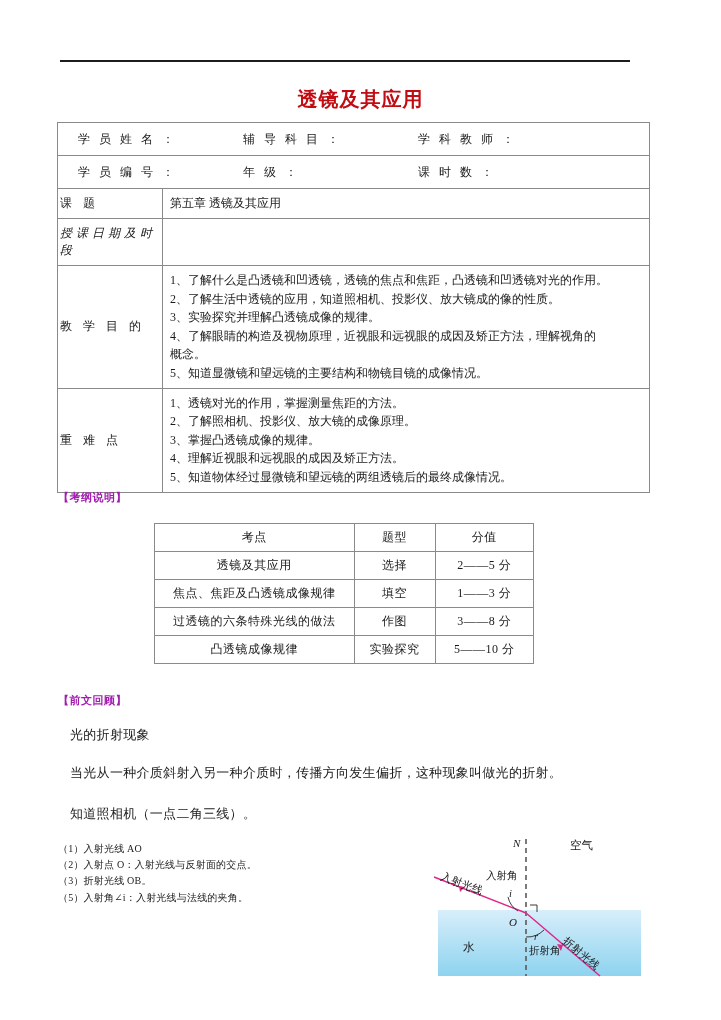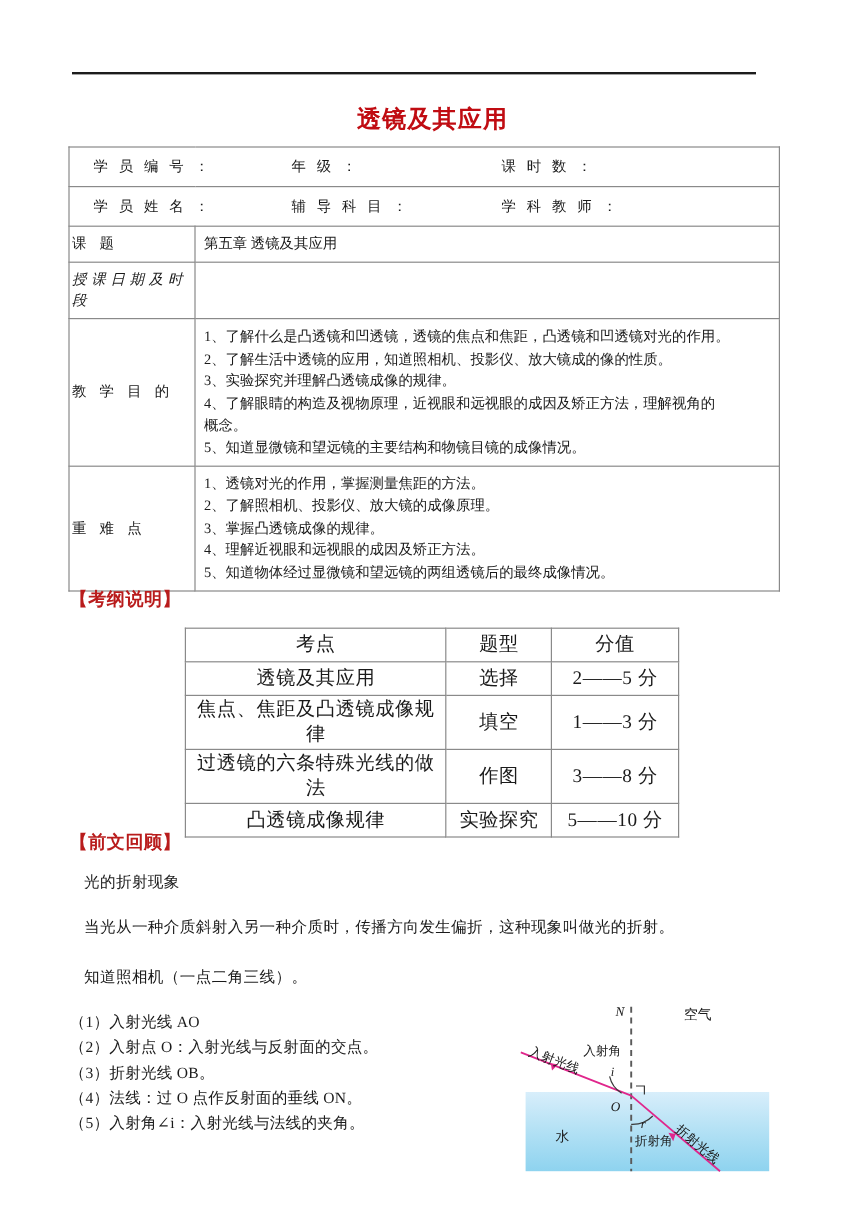--- a/index.html
+++ b/index.html
@@ -73,33 +73,33 @@
     font-size: 12px;
     line-height: 1.55;
   }
   .val-cell .ln { display: block; white-space: nowrap; }
   .row-topic td { height: 30px; }
   .row-date td { height: 32px; font-style: italic; }
 
   
   .sec-head {
     position: absolute;
-    font-size: 15px;
+    font-size: 11px;
     font-weight: bold;
-    color: #b91c1c;
+    color: #a21caf;
     letter-spacing: 0.5px;
   }
 
   
   .syl-table {
     position: absolute;
     left: 154px; top: 523px;
-    width: 412px;
+    width: 380px;
     border-collapse: collapse;
-    font-size: 16px;
+    font-size: 12px;
   }
   .syl-table td, .syl-table th {
     border: 1px solid #8a8a8a;
     text-align: center;
     height: 28px;
     font-weight: normal;
     color: #1a1a1a;
     letter-spacing: 0.5px;
   }
   .syl-table .c-point { width: 218px; }
@@ -111,21 +111,21 @@
     position: absolute;
     left: 70px;
     font-size: 13px;
     color: #1a1a1a;
     letter-spacing: 0.3px;
     white-space: nowrap;
   }
   .list-block {
     position: absolute;
     left: 58px; top: 841px;
-    font-size: 13px;
+    font-size: 10px;
     line-height: 1.62;
     color: #1a1a1a;
     letter-spacing: 0.2px;
   }
   .list-block div { white-space: nowrap; }
 
   
   .diagram {
     position: absolute;
     left: 403px; top: 827px;
@@ -135,32 +135,32 @@
 </style>
 </head>
 <body>
 
 <div class="top-rule"></div>
 
 <div class="doc-title">透镜及其应用</div>
 
 <table class="info-table">
   <tbody>
+    <tr class="hdr-row">
+      <td colspan="2" class="hdr-cell">
+        <span class="f1">学 员 姓 名 ：</span>
+        <span class="f2">辅 导 科 目 ：</span>
+        <span class="f3">学 科 教 师 ：</span>
+      </td>
+    </tr>
     <tr class="hdr-row">
       <td colspan="2" class="hdr-cell">
         <span class="f1">学 员 编 号 ：</span>
         <span class="f2">年  级 ：</span>
         <span class="f3">课 时 数 ：</span>
-      </td>
-    </tr>
-    <tr class="hdr-row">
-      <td colspan="2" class="hdr-cell">
-        <span class="f1">学 员 姓 名 ：</span>
-        <span class="f2">辅 导 科 目 ：</span>
-        <span class="f3">学 科 教 师 ：</span>
       </td>
     </tr>
 
     <tr class="row-topic">
       <td class="label-cell">课    题</td>
       <td class="val-cell">第五章  透镜及其应用</td>
     </tr>
 
     <tr class="row-date">
       <td class="label-cell">授课日期及时段</td>
@@ -231,21 +231,20 @@
 <div class="para" style="top:726px;">光的折射现象</div>
 
 <div class="para" style="top:764px;">当光从一种介质斜射入另一种介质时，传播方向发生偏折，这种现象叫做光的折射。</div>
 
 <div class="para" style="top:805px;">知道照相机（一点二角三线）。</div>
 
 <div class="list-block">
   <div>（1）入射光线 AO</div>
   <div>（2）入射点 O：入射光线与反射面的交点。</div>
   <div>（3）折射光线 OB。</div>
-  <div>（4）法线：过 O 点作反射面的垂线 ON。</div>
   <div>（5）入射角∠i：入射光线与法线的夹角。</div>
 </div>
 
 <div class="diagram">
   <svg width="258" height="158" viewBox="0 0 258 158" xmlns="http://www.w3.org/2000/svg">
     <defs>
       <linearGradient id="waterGrad" x1="0" y1="0" x2="0" y2="1">
         <stop offset="0%" stop-color="#d8eefb"></stop>
         <stop offset="45%" stop-color="#b6e2f5"></stop>
         <stop offset="100%" stop-color="#8ed3ef"></stop>

